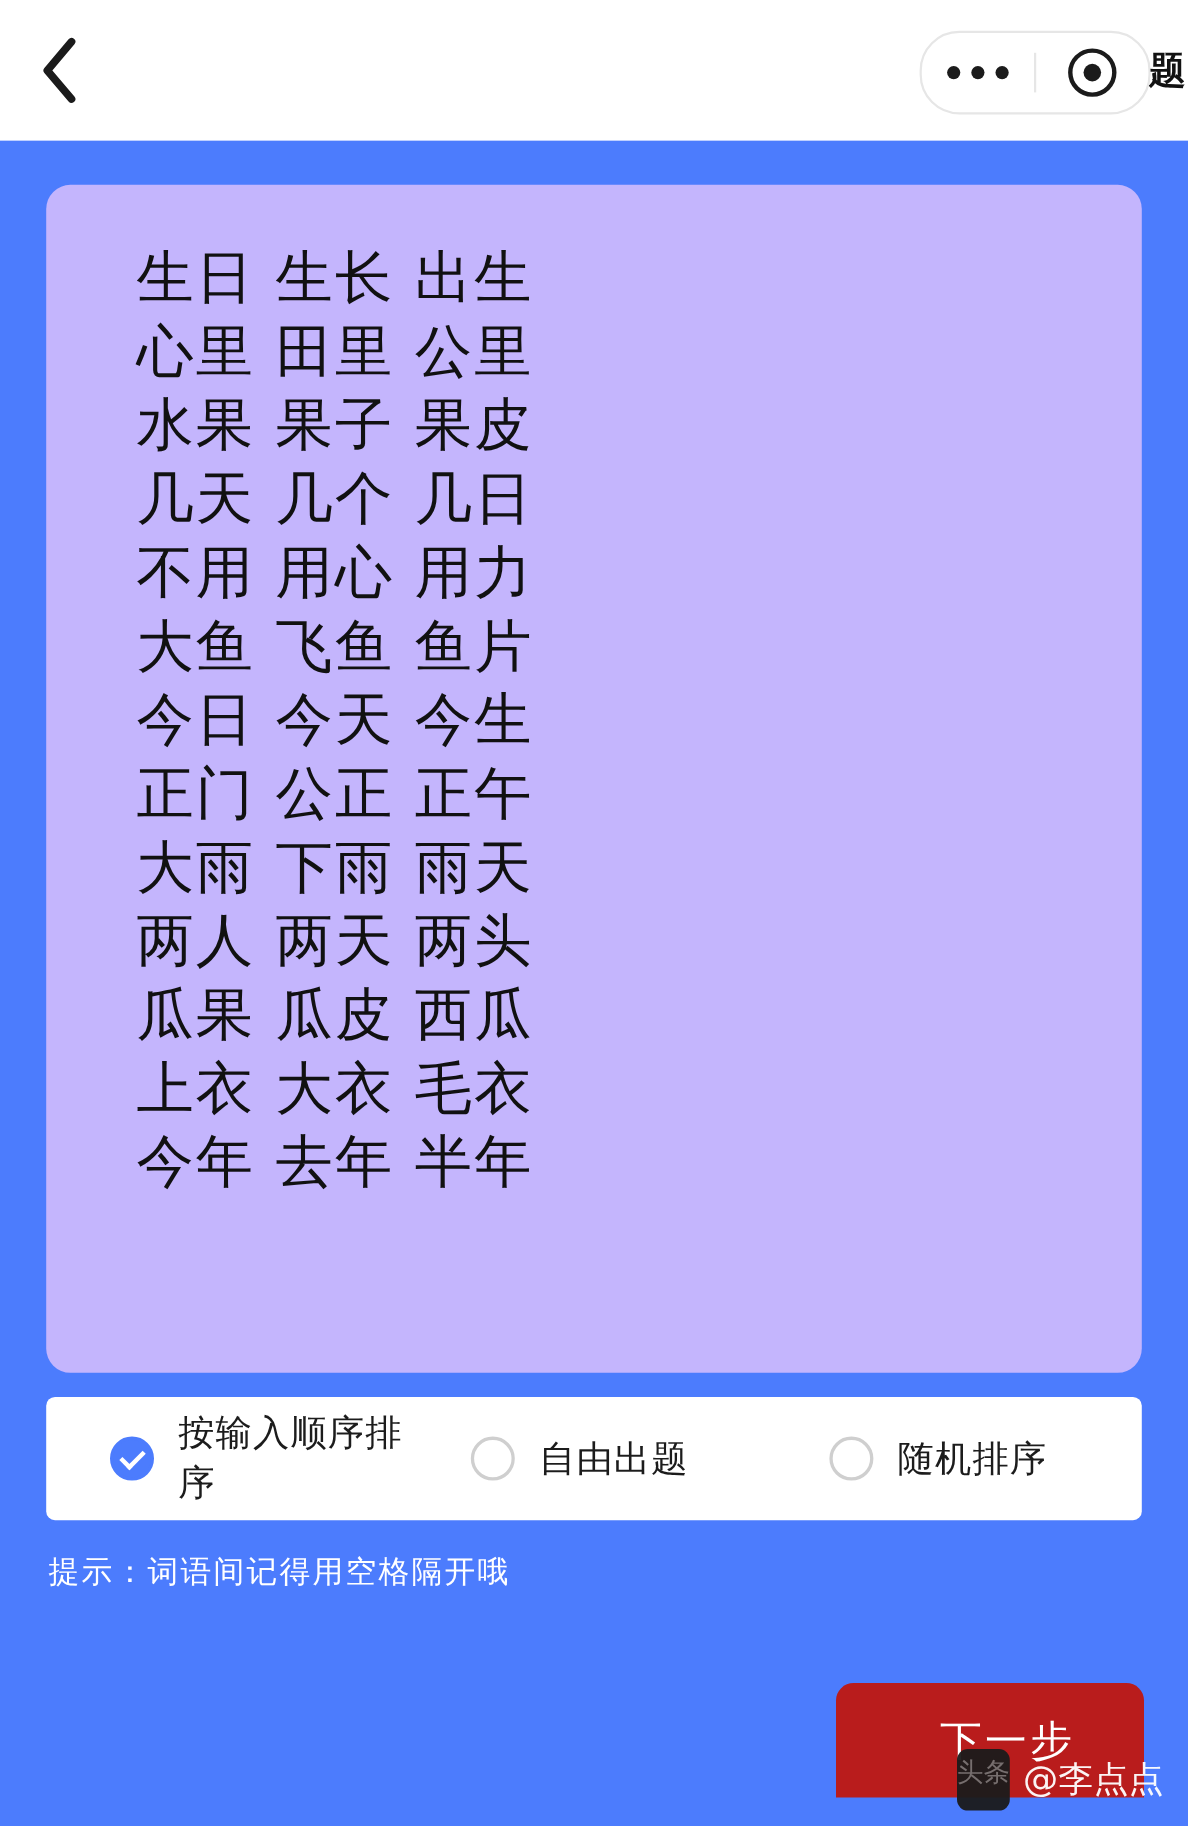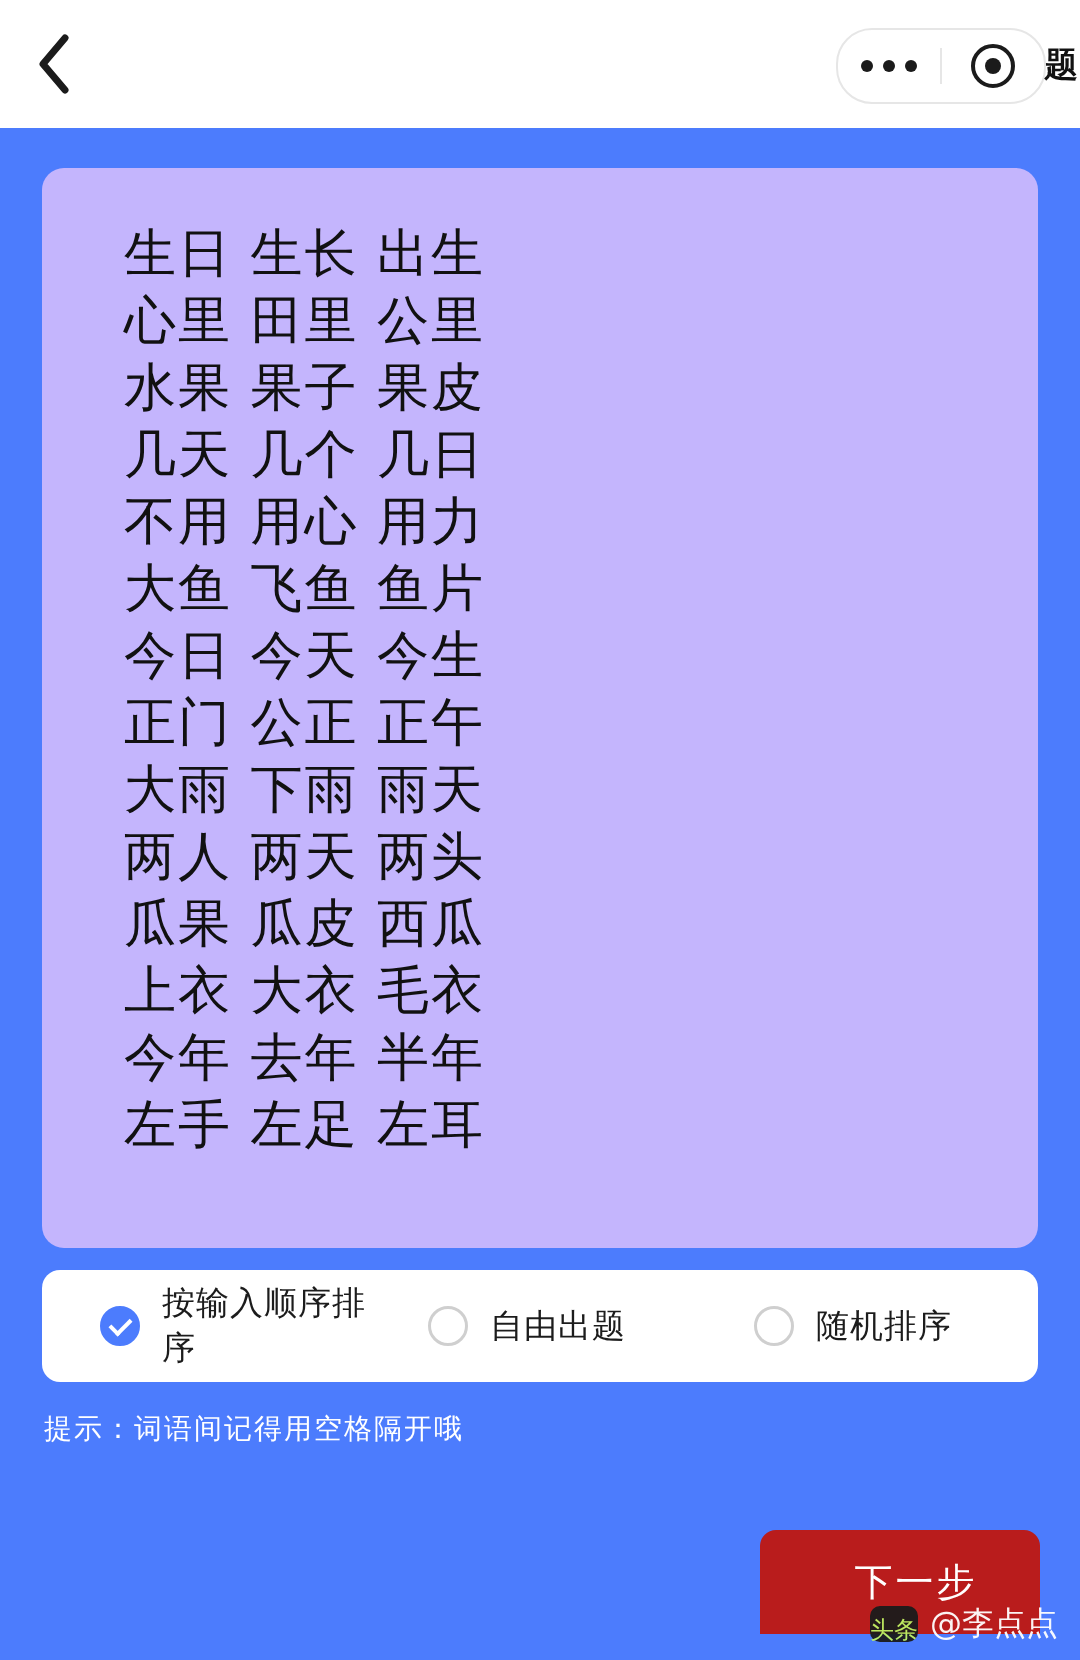--- a/index.html
+++ b/index.html
@@ -136,21 +136,21 @@
   }
 
   
   .sort-bar {
     position: absolute;
     left: 42px;
     top: 1142px;
     width: 996px;
     height: 112px;
     background: #ffffff;
-    border-radius: 18px;
+    border-radius: 8px;
     display: flex;
     align-items: center;
     box-sizing: border-box;
   }
   .sort-option {
     flex: 1;
     display: flex;
     align-items: center;
     justify-content: flex-start;
     padding-left: 58px;
@@ -228,28 +228,28 @@
     position: absolute;
     right: 22px;
     bottom: 14px;
     display: flex;
     align-items: center;
     gap: 12px;
     opacity: 0.95;
   }
   .wm-logo {
     width: 48px;
-    height: 36px;
+    height: 56px;
     border-radius: 10px;
     background: #1b1b1b;
-    color: #bef264;
+    color: #737373;
     font-size: 24px;
     line-height: 48px;
     text-align: center;
-    font-family: Liberation Sans, sans-serif;
+    font-family: Liberation Mono, monospace;
   }
   .wm-text {
     font-size: 32px;
     color: #ffffff;
     font-family: "DejaVu Sans", "Liberation Sans", sans-serif;
   }
 </style>
 </head>
 <body>
 
@@ -289,21 +289,20 @@
       <div class="word-line">几天 几个 几日</div>
       <div class="word-line">不用 用心 用力</div>
       <div class="word-line">大鱼 飞鱼 鱼片</div>
       <div class="word-line">今日 今天 今生</div>
       <div class="word-line">正门 公正 正午</div>
       <div class="word-line">大雨 下雨 雨天</div>
       <div class="word-line">两人 两天 两头</div>
       <div class="word-line">瓜果 瓜皮 西瓜</div>
       <div class="word-line">上衣 大衣 毛衣</div>
       <div class="word-line">今年 去年 半年</div>
-      <div class="word-line">左手 左足 左耳</div>
     </div>
   </div>
 
   <div class="sort-bar">
     <div class="sort-option">
       <span class="radio checked"></span>
       <span class="sort-label">按输入顺序排序</span>
     </div>
     <div class="sort-option">
       <span class="radio"></span>

